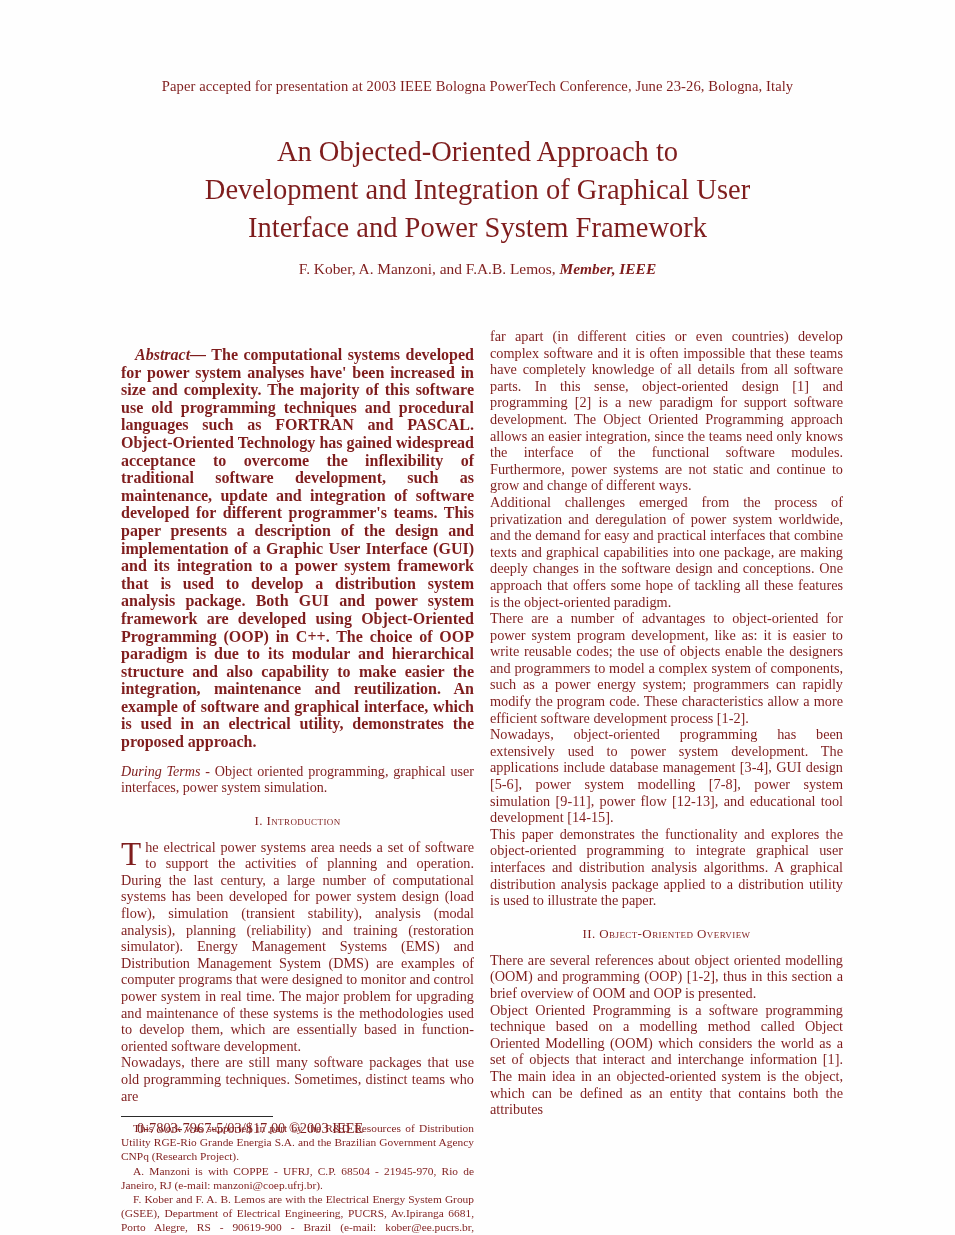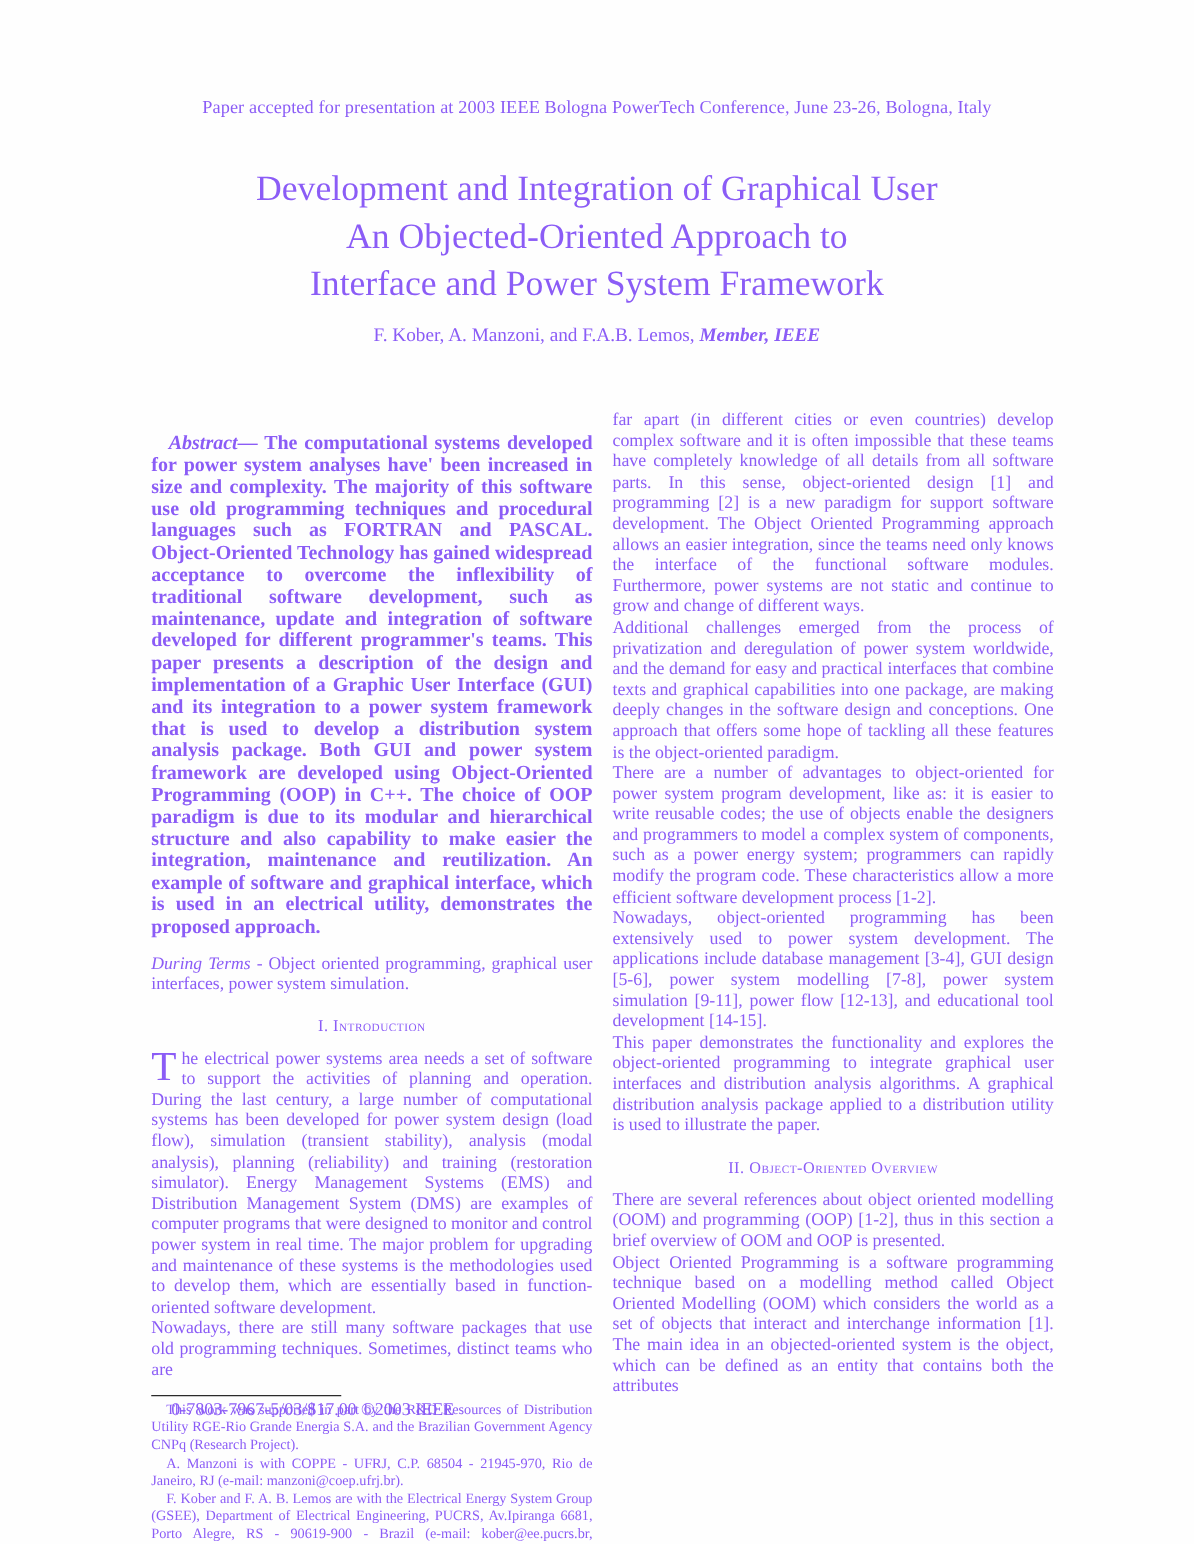--- a/index.html
+++ b/index.html
@@ -6,21 +6,21 @@
     margin: 0;
     padding: 0;
     background: #ffffff;
   }
   .page {
     position: relative;
     width: 955px;
     height: 1235px;
     background: #fefefe;
     font-family: "Liberation Serif", "DejaVu Serif", serif;
-    color: #8b5cf6;
+    color: #7f1d1d;
     overflow: hidden;
   }
   .accepted-note {
     position: absolute;
     top: 78px;
     left: 0;
     width: 100%;
     text-align: center;
     font-size: 14.6px;
     letter-spacing: 0.1px;
@@ -117,22 +117,22 @@
   }
 </style>
 </head>
 <body>
 
 <div class="page">
 
   <div class="accepted-note">Paper accepted for presentation at 2003 IEEE Bologna PowerTech Conference, June 23-26, Bologna, Italy</div>
 
   <h1 class="title">
+    <span class="title-line">An Objected-Oriented Approach to</span>
     <span class="title-line">Development and Integration of Graphical User</span>
-    <span class="title-line">An Objected-Oriented Approach to</span>
     <span class="title-line">Interface and Power System Framework</span>
   </h1>
 
   <div class="authors">
     <span>F. Kober, A. Manzoni, and F.A.B. Lemos, </span><span class="italic">Member, IEEE</span>
   </div>
 
   <div class="columns">
 
     <div class="col">

